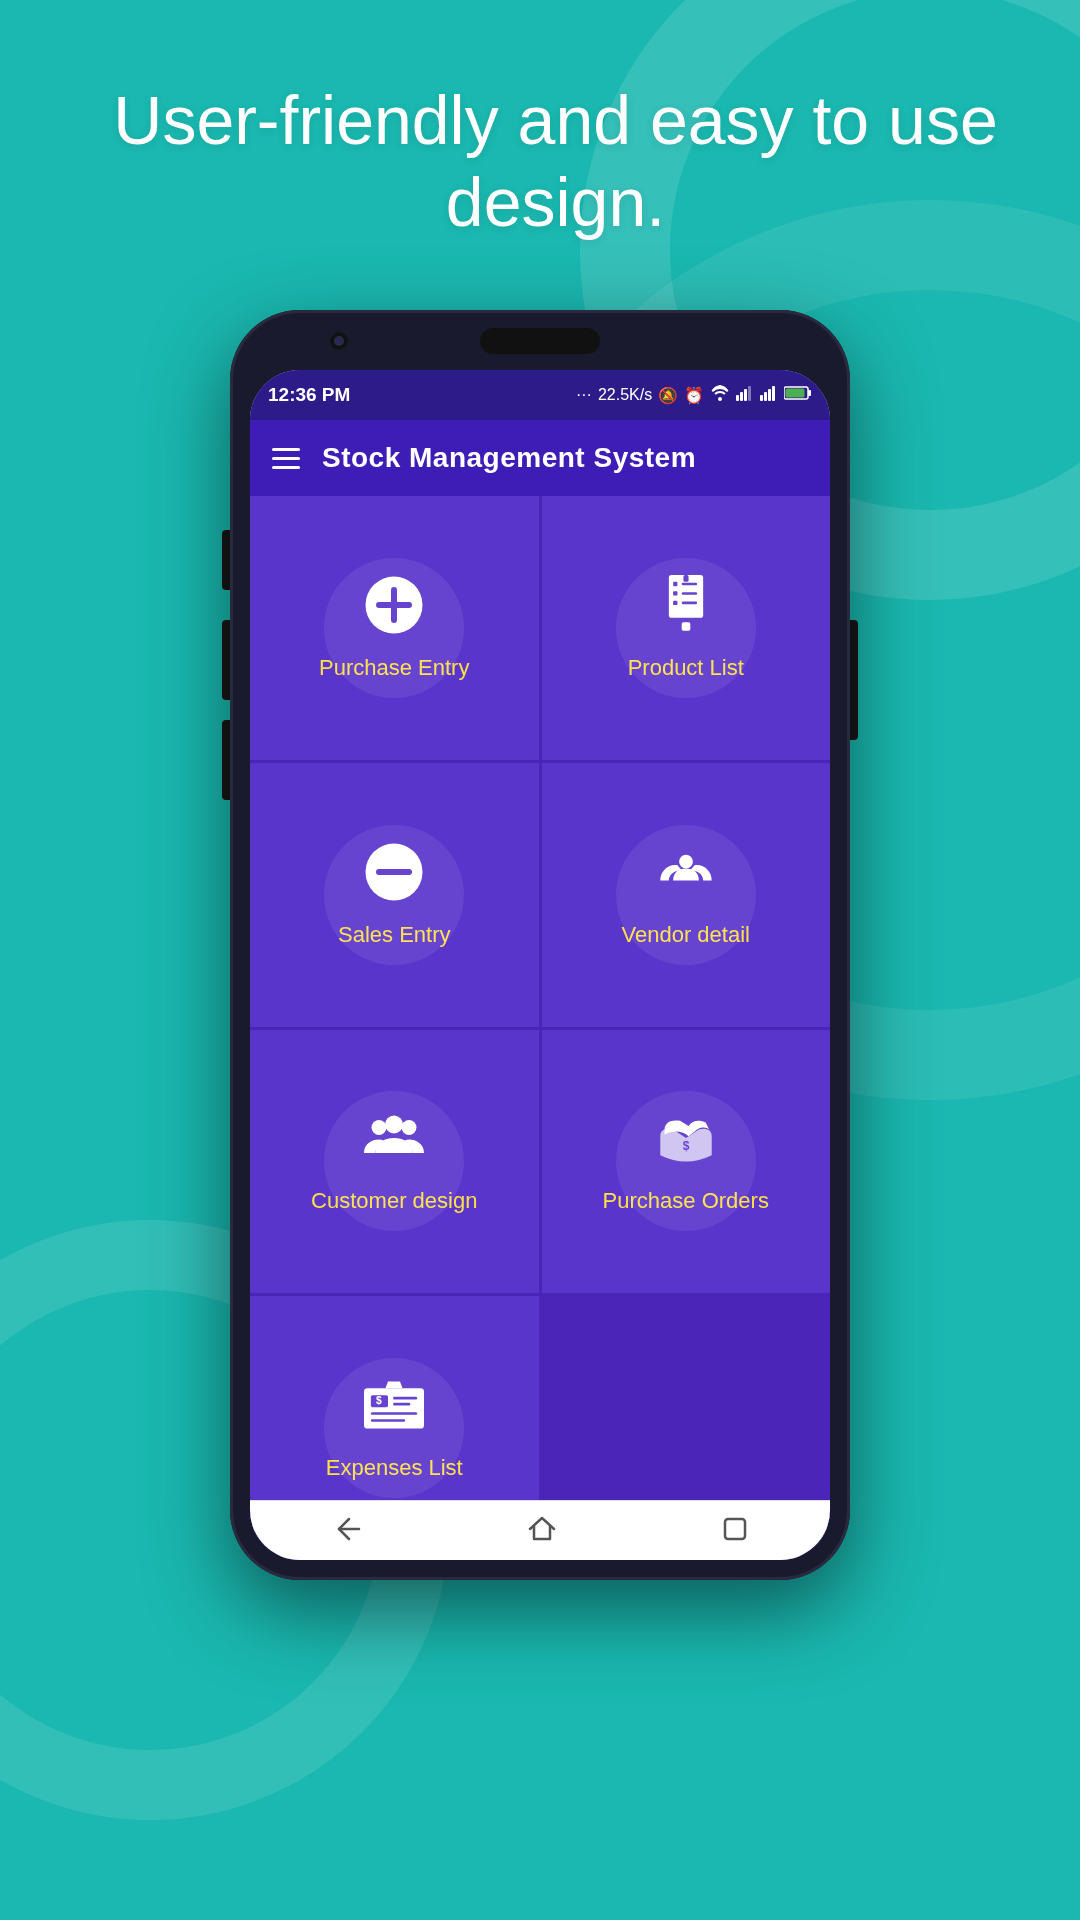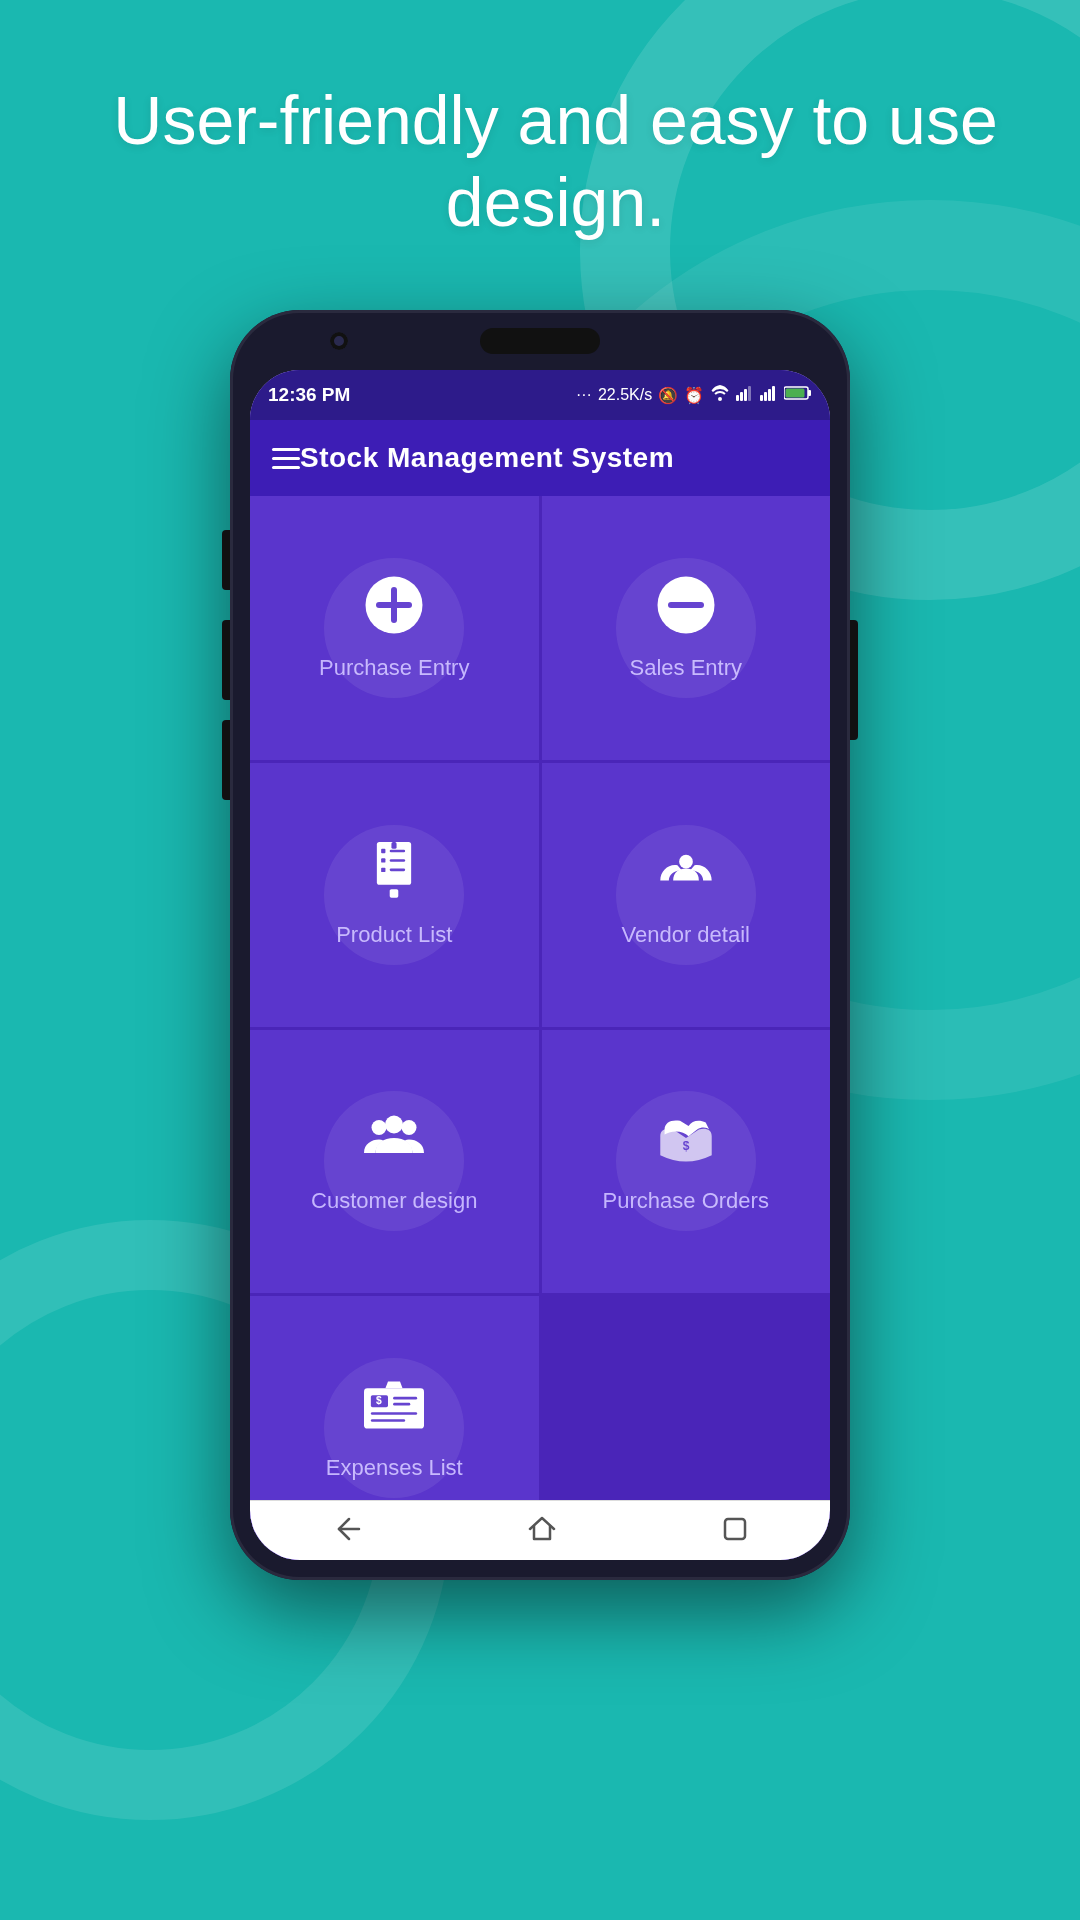--- a/index.html
+++ b/index.html
@@ -189,20 +189,21 @@
     }
 
     
     .app-bar {
       width: 100%;
       height: 76px;
       background: #3d1db5;
       display: flex;
       align-items: center;
       padding: 0 22px;
+      gap: 22px;
     }
 
     .hamburger-icon {
       display: flex;
       flex-direction: column;
       gap: 6px;
       cursor: pointer;
     }
     .hamburger-icon span {
       display: block;
@@ -241,21 +242,21 @@
       height: 140px;
       opacity: 0.08;
       background: white;
       border-radius: 50%;
       top: 50%;
       left: 50%;
       transform: translate(-50%, -50%);
     }
 
     .grid-label {
-      color: #c4b5fd;
+      color: #fde047;
       font-size: 22px;
       font-weight: 500;
       text-align: center;
     }
 
     
     .bottom-nav {
       width: 100%;
       height: 60px;
       background: white;
@@ -374,45 +375,45 @@
                 <circle cx="40" cy="40" r="38" fill="white"></circle>
                 <line x1="40" y1="20" x2="40" y2="60" stroke="#5a35cc" stroke-width="8" stroke-linecap="round"></line>
                 <line x1="20" y1="40" x2="60" y2="40" stroke="#5a35cc" stroke-width="8" stroke-linecap="round"></line>
               </svg>
             </div>
             <span class="grid-label">Purchase Entry</span>
           </div>
 
           <div class="grid-item">
             <div>
-              <svg class="icon-svg" viewBox="0 0 80 80">
-                <circle cx="40" cy="40" r="38" fill="white"></circle>
-                <line x1="20" y1="40" x2="60" y2="40" stroke="#5a35cc" stroke-width="8" stroke-linecap="round"></line>
-              </svg>
-            </div>
-            <span class="grid-label">Sales Entry</span>
-          </div>
-
-          <div class="grid-item">
-            <div>
               <svg class="icon-svg" viewBox="0 0 60 70" fill="white">
                 <rect x="10" y="0" width="40" height="50" rx="3" ry="3"></rect>
                 <rect x="15" y="8" width="5" height="5" rx="1" fill="#5a35cc"></rect>
                 <rect x="25" y="9" width="18" height="3" rx="1.5" fill="#5a35cc"></rect>
                 <rect x="15" y="19" width="5" height="5" rx="1" fill="#5a35cc"></rect>
                 <rect x="25" y="20" width="18" height="3" rx="1.5" fill="#5a35cc"></rect>
                 <rect x="15" y="30" width="5" height="5" rx="1" fill="#5a35cc"></rect>
                 <rect x="25" y="31" width="18" height="3" rx="1.5" fill="#5a35cc"></rect>
                 <rect x="25" y="55" width="10" height="10" rx="2" fill="white"></rect>
                 <rect x="27" y="0" width="6" height="8" rx="2" fill="#5a35cc"></rect>
               </svg>
             </div>
             <span class="grid-label">Product List</span>
           </div>
 
+          <div class="grid-item">
+            <div>
+              <svg class="icon-svg" viewBox="0 0 80 80">
+                <circle cx="40" cy="40" r="38" fill="white"></circle>
+                <line x1="20" y1="40" x2="60" y2="40" stroke="#5a35cc" stroke-width="8" stroke-linecap="round"></line>
+              </svg>
+            </div>
+            <span class="grid-label">Sales Entry</span>
+          </div>
+
 
           <div class="grid-item">
             <div>
               <svg class="icon-svg" viewBox="0 0 70 60" fill="white">
                 <path d="M5 40 C5 28 15 20 25 22 L30 28 C20 28 15 34 15 40 L5 40Z"></path>
                 <path d="M65 40 C65 28 55 20 45 22 L40 28 C50 28 55 34 55 40 L65 40Z"></path>
                 <circle cx="35" cy="18" r="8"></circle>
                 <path d="M20 40 C20 30 27 26 35 26 C43 26 50 30 50 40 L20 40Z"></path>
                 <path d="M28 26 L22 34 L28 30Z" fill="rgba(255,255,255,0.5)"></path>
                 <path d="M42 26 L48 34 L42 30Z" fill="rgba(255,255,255,0.5)"></path>

